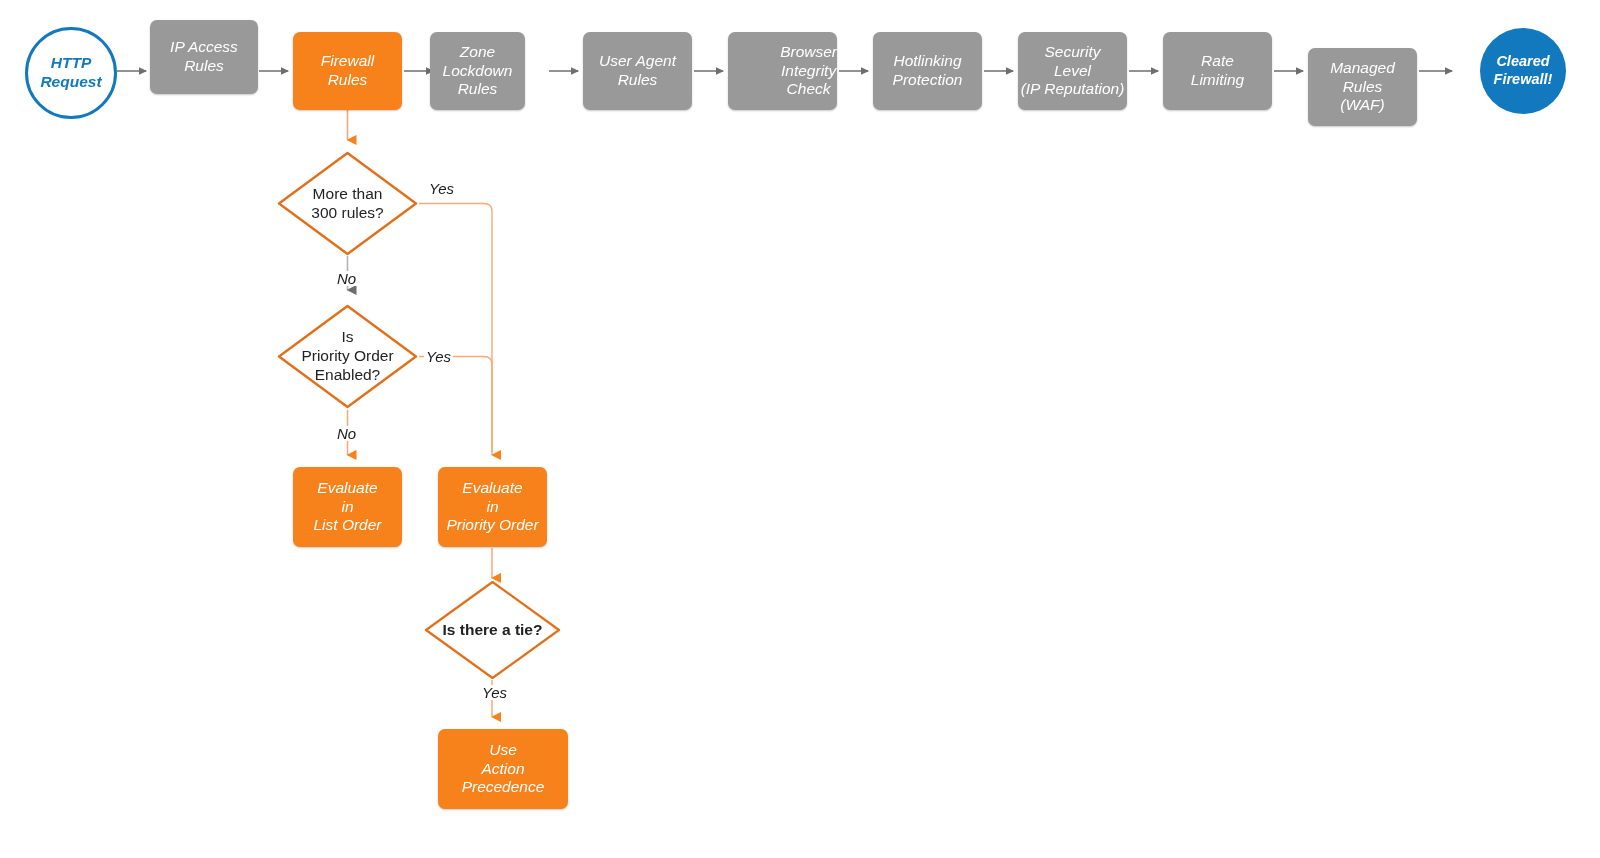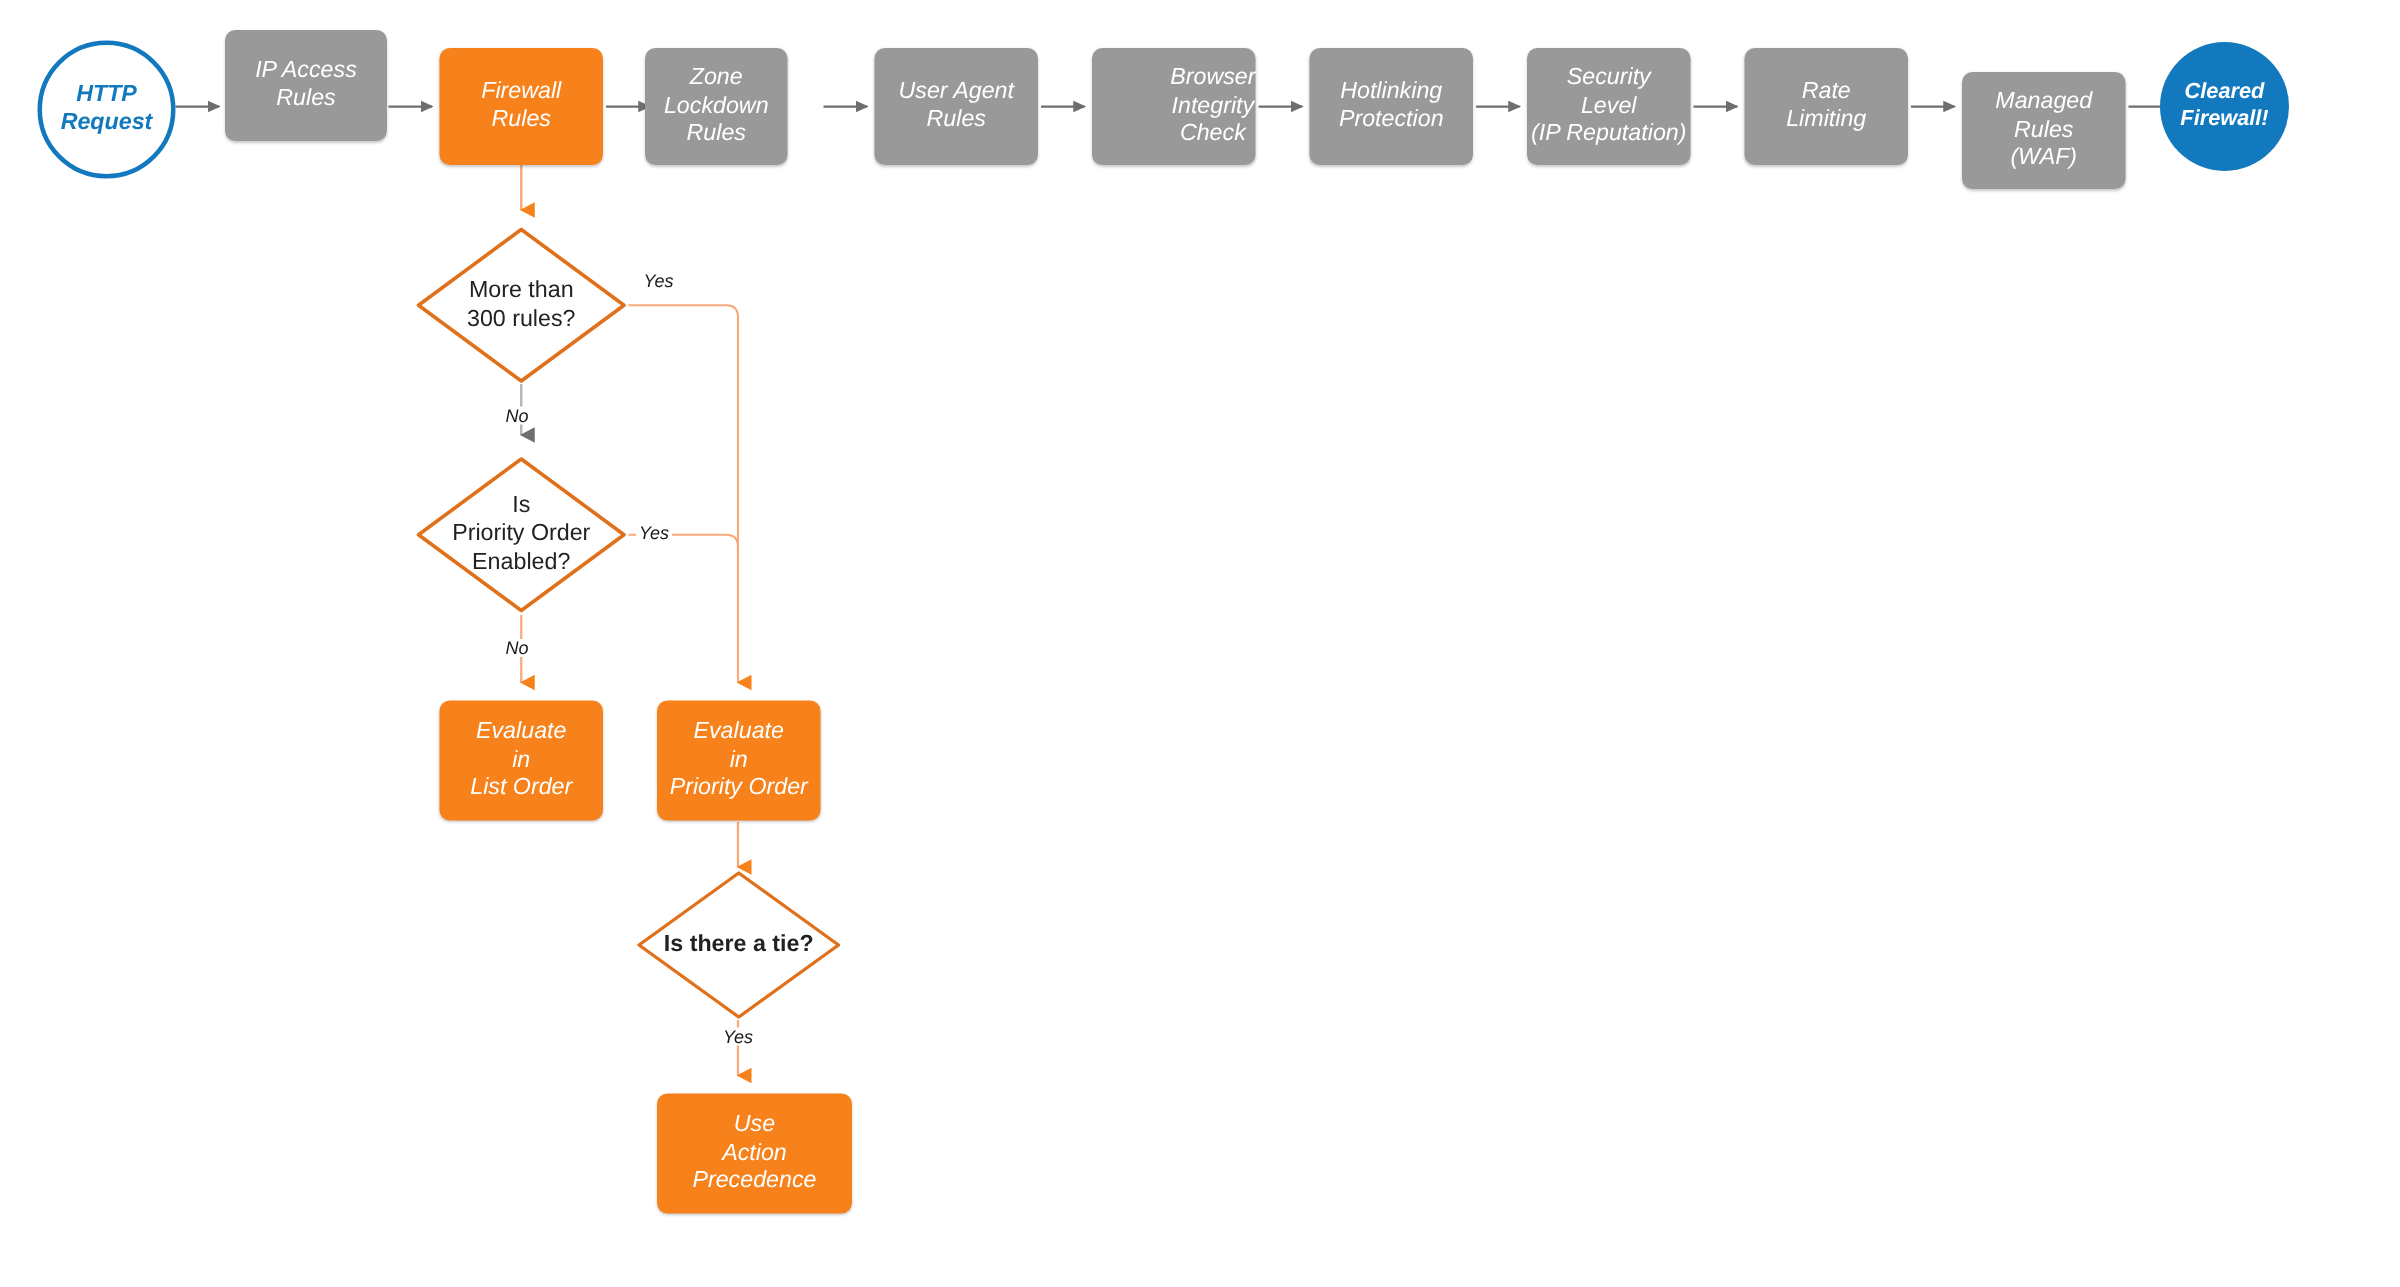--- a/index.html
+++ b/index.html
@@ -76,21 +76,21 @@
     width: 100%; height: 100%;
   }
   .decision .dia-label {
     position: relative;
     z-index: 2;
     padding: 0 6px;
   }
   
   .edge-label {
     position: absolute;
-    font-size: 12px;
+    font-size: 15px;
     font-style: italic;
     color: #1a1a1a;
     white-space: nowrap;
     background: #ffffff;
     padding: 0 2px;
     line-height: 1;
   }
 </style>
 </head>
 <body>
@@ -202,21 +202,21 @@
     <span>Rate
 Limiting</span>
   </div>
 
   <div class="node proc grey" style="left:1308px; top:32px; width:109px; height:78px;margin-top:16px;">
     <span>Managed
 Rules
 (WAF)</span>
   </div>
 
-  <div class="node term filled" style="left:1440px; top:28px; width:86px; height:86px;text-align:center;">
+  <div class="node term filled" style="left:1480px; top:28px; width:86px; height:86px;text-align:center;">
     <span>Cleared
 Firewall!</span>
   </div>
 
   <div class="node decision" style="left:277px; top:151px; width:141px; height:105px;">
     <svg class="dia-shape" viewBox="0 0 141 105" preserveAspectRatio="none">
       <polygon points="70.5,2 139,52.5 70.5,103 2,52.5" fill="#ffffff" stroke="#e1701a" stroke-width="2.4" stroke-linejoin="round"></polygon>
     </svg>
     <span class="dia-label">More than
 300 rules?</span>

